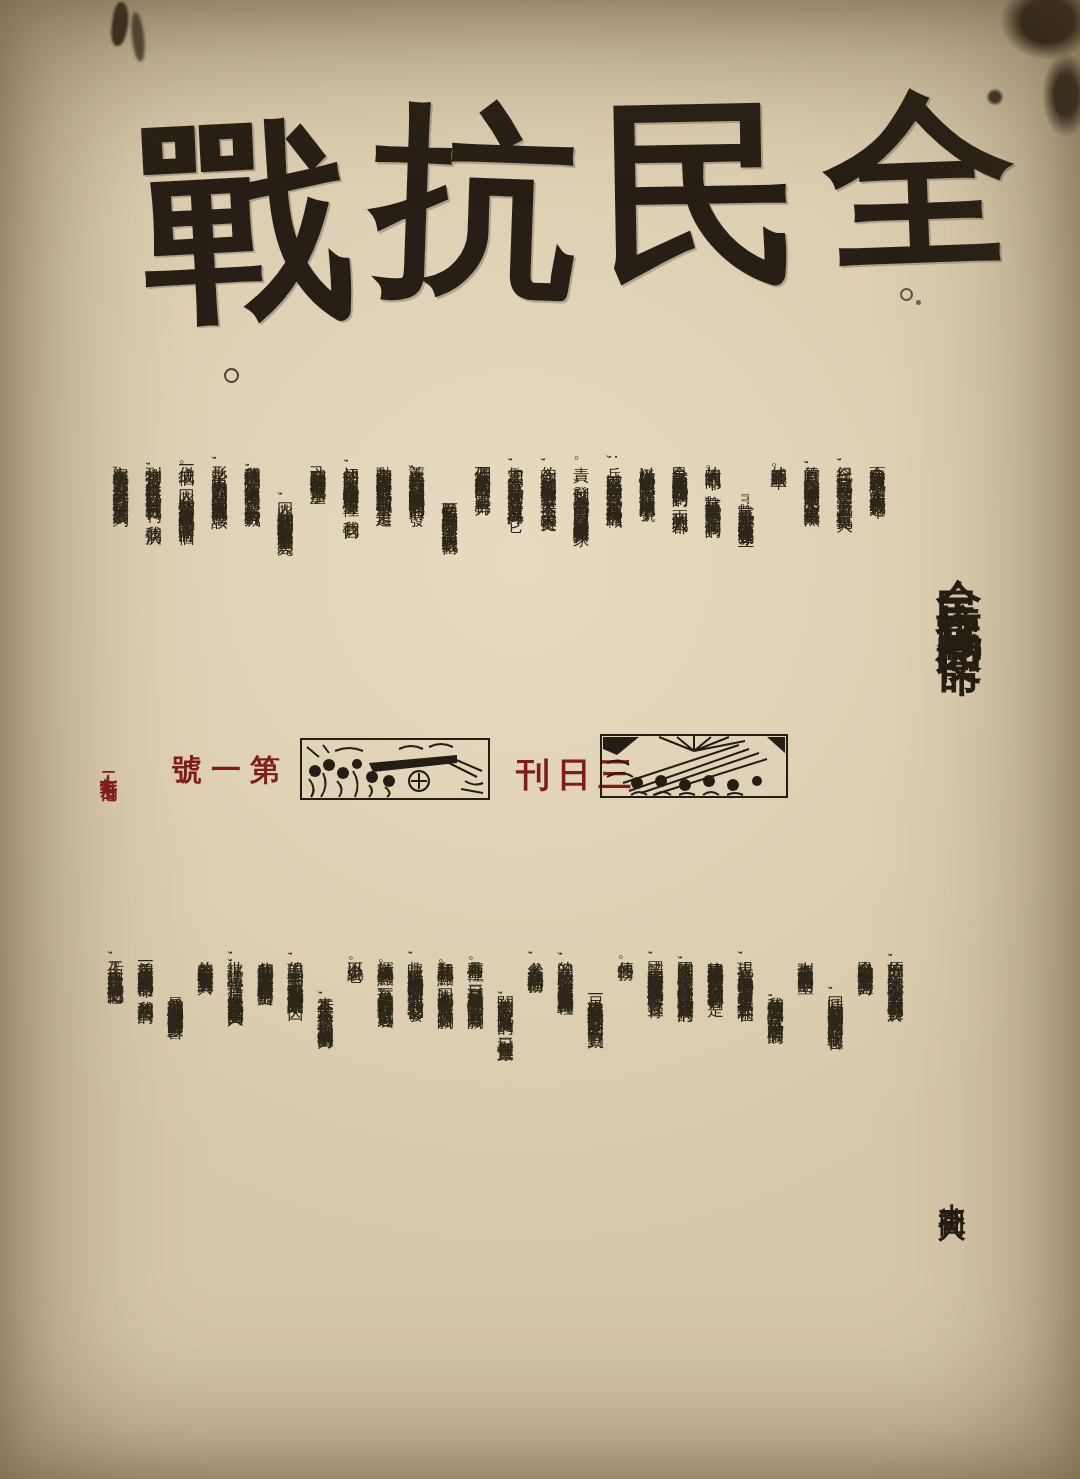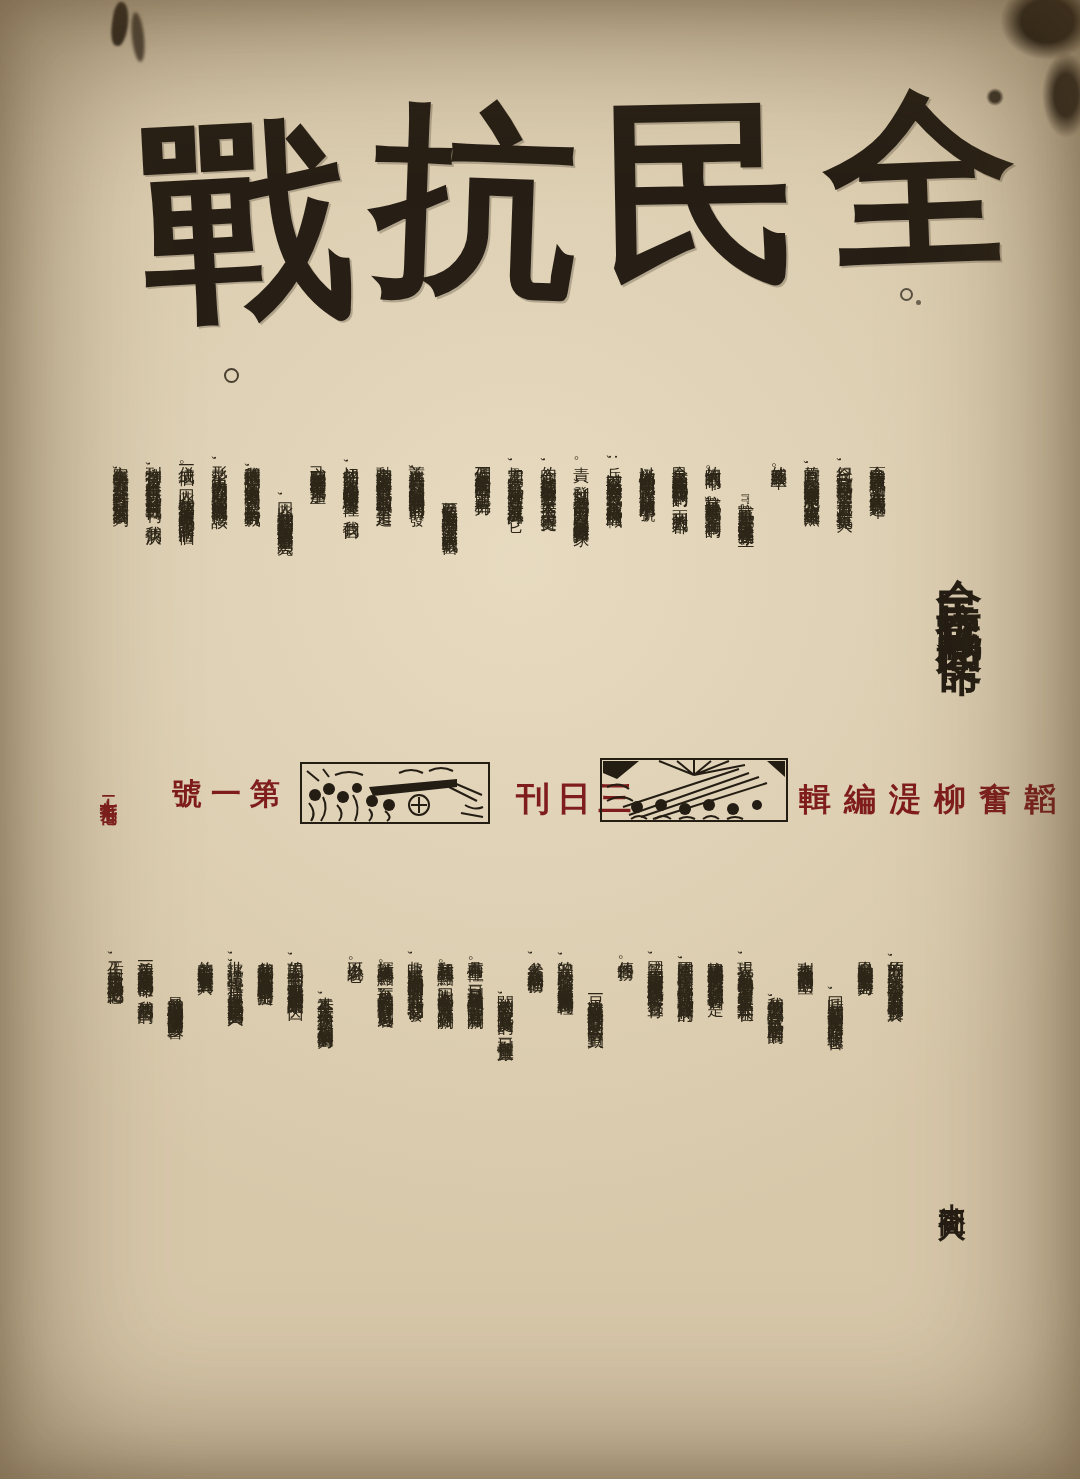--- a/index.html
+++ b/index.html
@@ -22,21 +22,21 @@
     display:flex;justify-content:space-between;align-items:flex-start;
     font-size:212px;font-weight:bold;line-height:1;color:#271f15;
     text-shadow:2px 2px 0 rgba(39,31,21,.25);
   }
   .mchar{display:block;}
   .mchar:nth-child(1){transform:rotate(-3deg) translateY(30px);}
   .mchar:nth-child(2){transform:rotate(2deg) translateY(12px);font-size:.97em;}
   .mchar:nth-child(3){transform:rotate(-1deg) translateY(8px);font-size:.95em;}
   .mchar:nth-child(4){transform:rotate(-2deg);font-size:.9em;}
   
-  .infobar{position:absolute;left:0;top:376px;width:1080px;height:90px;font-weight:bold;color:#7f1d1d;text-align:center;}
+  .infobar{position:absolute;left:0;top:352px;width:1080px;height:90px;font-weight:bold;color:#7f1d1d;text-align:center;}
   .date{
     position:absolute;left:99px;top:392px;height:44px;
     writing-mode:vertical-rl;font-size:17px;line-height:19px;letter-spacing:2px;font-weight:bold;
   }
   .issue{position:absolute;left:172px;top:398px;font-size:30px;letter-spacing:9px;font-weight:bold;}
   .freq{position:absolute;left:494px;top:400px;font-size:34px;letter-spacing:7px;font-weight:bold;margin-left:22px;}
   .editors{position:absolute;left:799px;top:402px;font-size:32px;letter-spacing:13px;font-weight:bold;}
   .illust{position:absolute;}
   .illust.a{left:299px;top:385px;}
   .illust.b{left:599px;top:381px;}
@@ -117,21 +117,20 @@
       <circle class="wcf" cx="38" cy="50" r="6"></circle>
         <circle class="wcf" cx="62" cy="48" r="6"></circle>
       <circle class="wcf" cx="86" cy="52" r="6"></circle>
         <circle class="wcf" cx="110" cy="48" r="6"></circle>
       <circle class="wcf" cx="134" cy="52" r="6"></circle>
         <circle class="wcf" cx="158" cy="48" r="5"></circle>
       <path class="wc" d="M32 62 Q40 56 48 62 M56 62 Q64 56 72 62 M80 62 Q88 58 96 62 M104 62 Q112 56 120 62 M128 62 Q136 58 144 62"></path>
       <path class="wcf" d="M168 4 L186 4 L186 20 Z"></path>
     </svg>
 
-    <div class="editors">輯編湜柳奮韜</div>
   </div>
 
   <div class="headline">全民抗戰的使命</div>
 
   <div class="block upper">
       <div class="col">全面全民族抗戰已經一週年了,在此偉大的抗戰一週年</div>
       <div class="col">紀念日,抗戰三日刊及全民週刊,爲了充實力量,對抗戰作更大</div>
       <div class="col">的貢獻起見,以聯合的陣容與全國同胞相見,仝人實感覺無限</div>
       <div class="col">的感奮及欣幸。</div>
       <div class="col">　　『抗戰』『全民』都是誕生于這爭取民族生存獨立</div>

